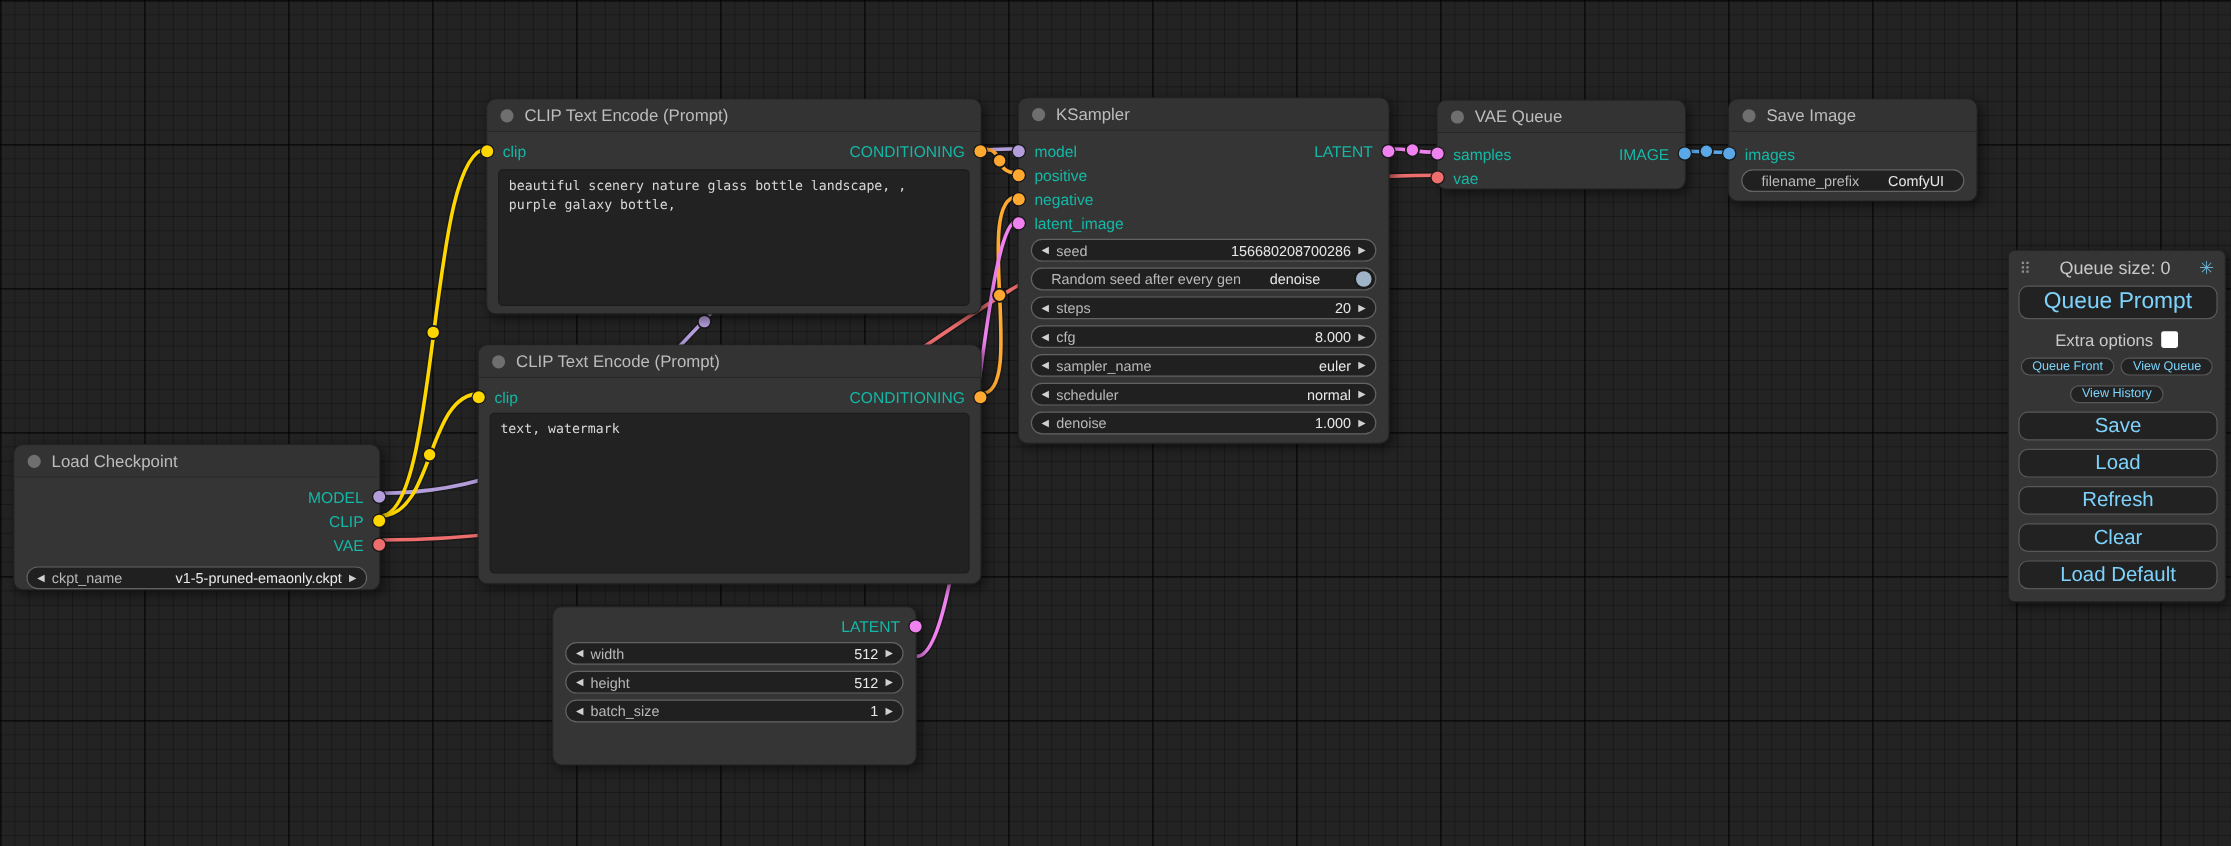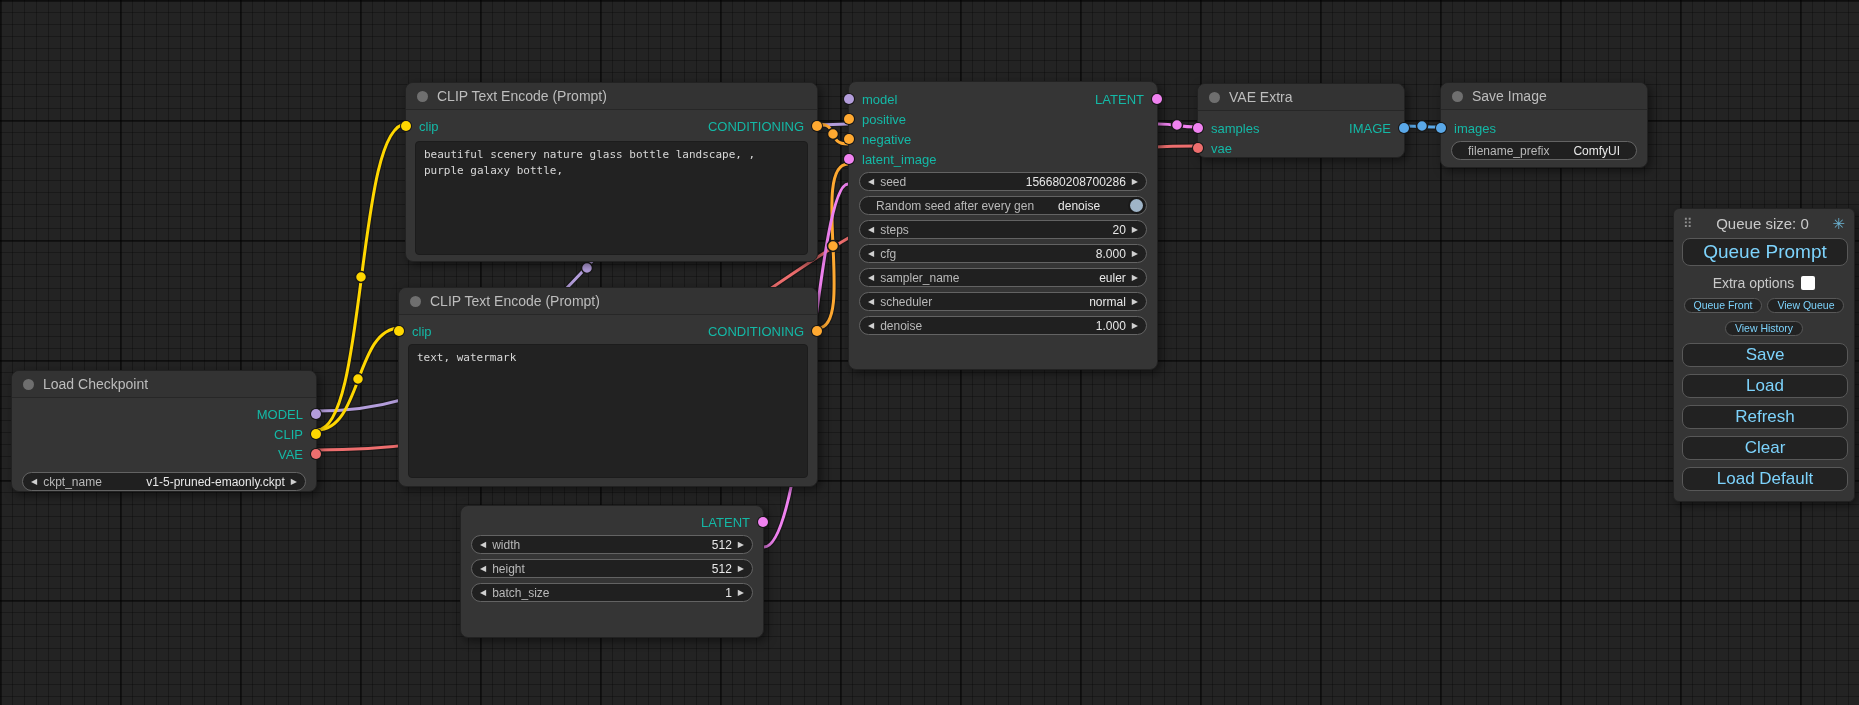--- a/index.html
+++ b/index.html
@@ -199,20 +199,24 @@
       <div class="widget">
         <span class="arrow">◀</span>
         <span>batch_size</span>
         <span class="w-val">1</span>
         <span class="arrow">▶</span>
       </div>
     </div>
   </div>
 
   <div class="node" style="left:848px;top:81px;width:310px;height:289px;">
+    <div class="node-title">
+      <span class="collapse-dot"></span>
+      <span>KSampler</span>
+    </div>
     <div class="slots" style="padding-top:7px;">
       <div class="slot-row">
         <span>model</span>
         <span>LATENT</span>
         <span class="dot in-dot c-model"></span>
         <span class="dot out-dot c-latent"></span>
       </div>
       <div class="slot-row">
         <span>positive</span>
         <span class="dot in-dot c-cond"></span>
@@ -267,21 +271,21 @@
         <span>denoise</span>
         <span class="w-val">1.000</span>
         <span class="arrow">▶</span>
       </div>
     </div>
   </div>
 
   <div class="node" style="left:1197px;top:83px;width:208px;height:75px;">
     <div class="node-title">
       <span class="collapse-dot"></span>
-      <span>VAE Extra</span>
+      <span>VAE Queue</span>
     </div>
     <div class="slots" style="padding-top:7px;">
       <div class="slot-row">
         <span>samples</span>
         <span>IMAGE</span>
         <span class="dot in-dot c-latent"></span>
         <span class="dot out-dot c-image"></span>
       </div>
       <div class="slot-row">
         <span>vae</span>

